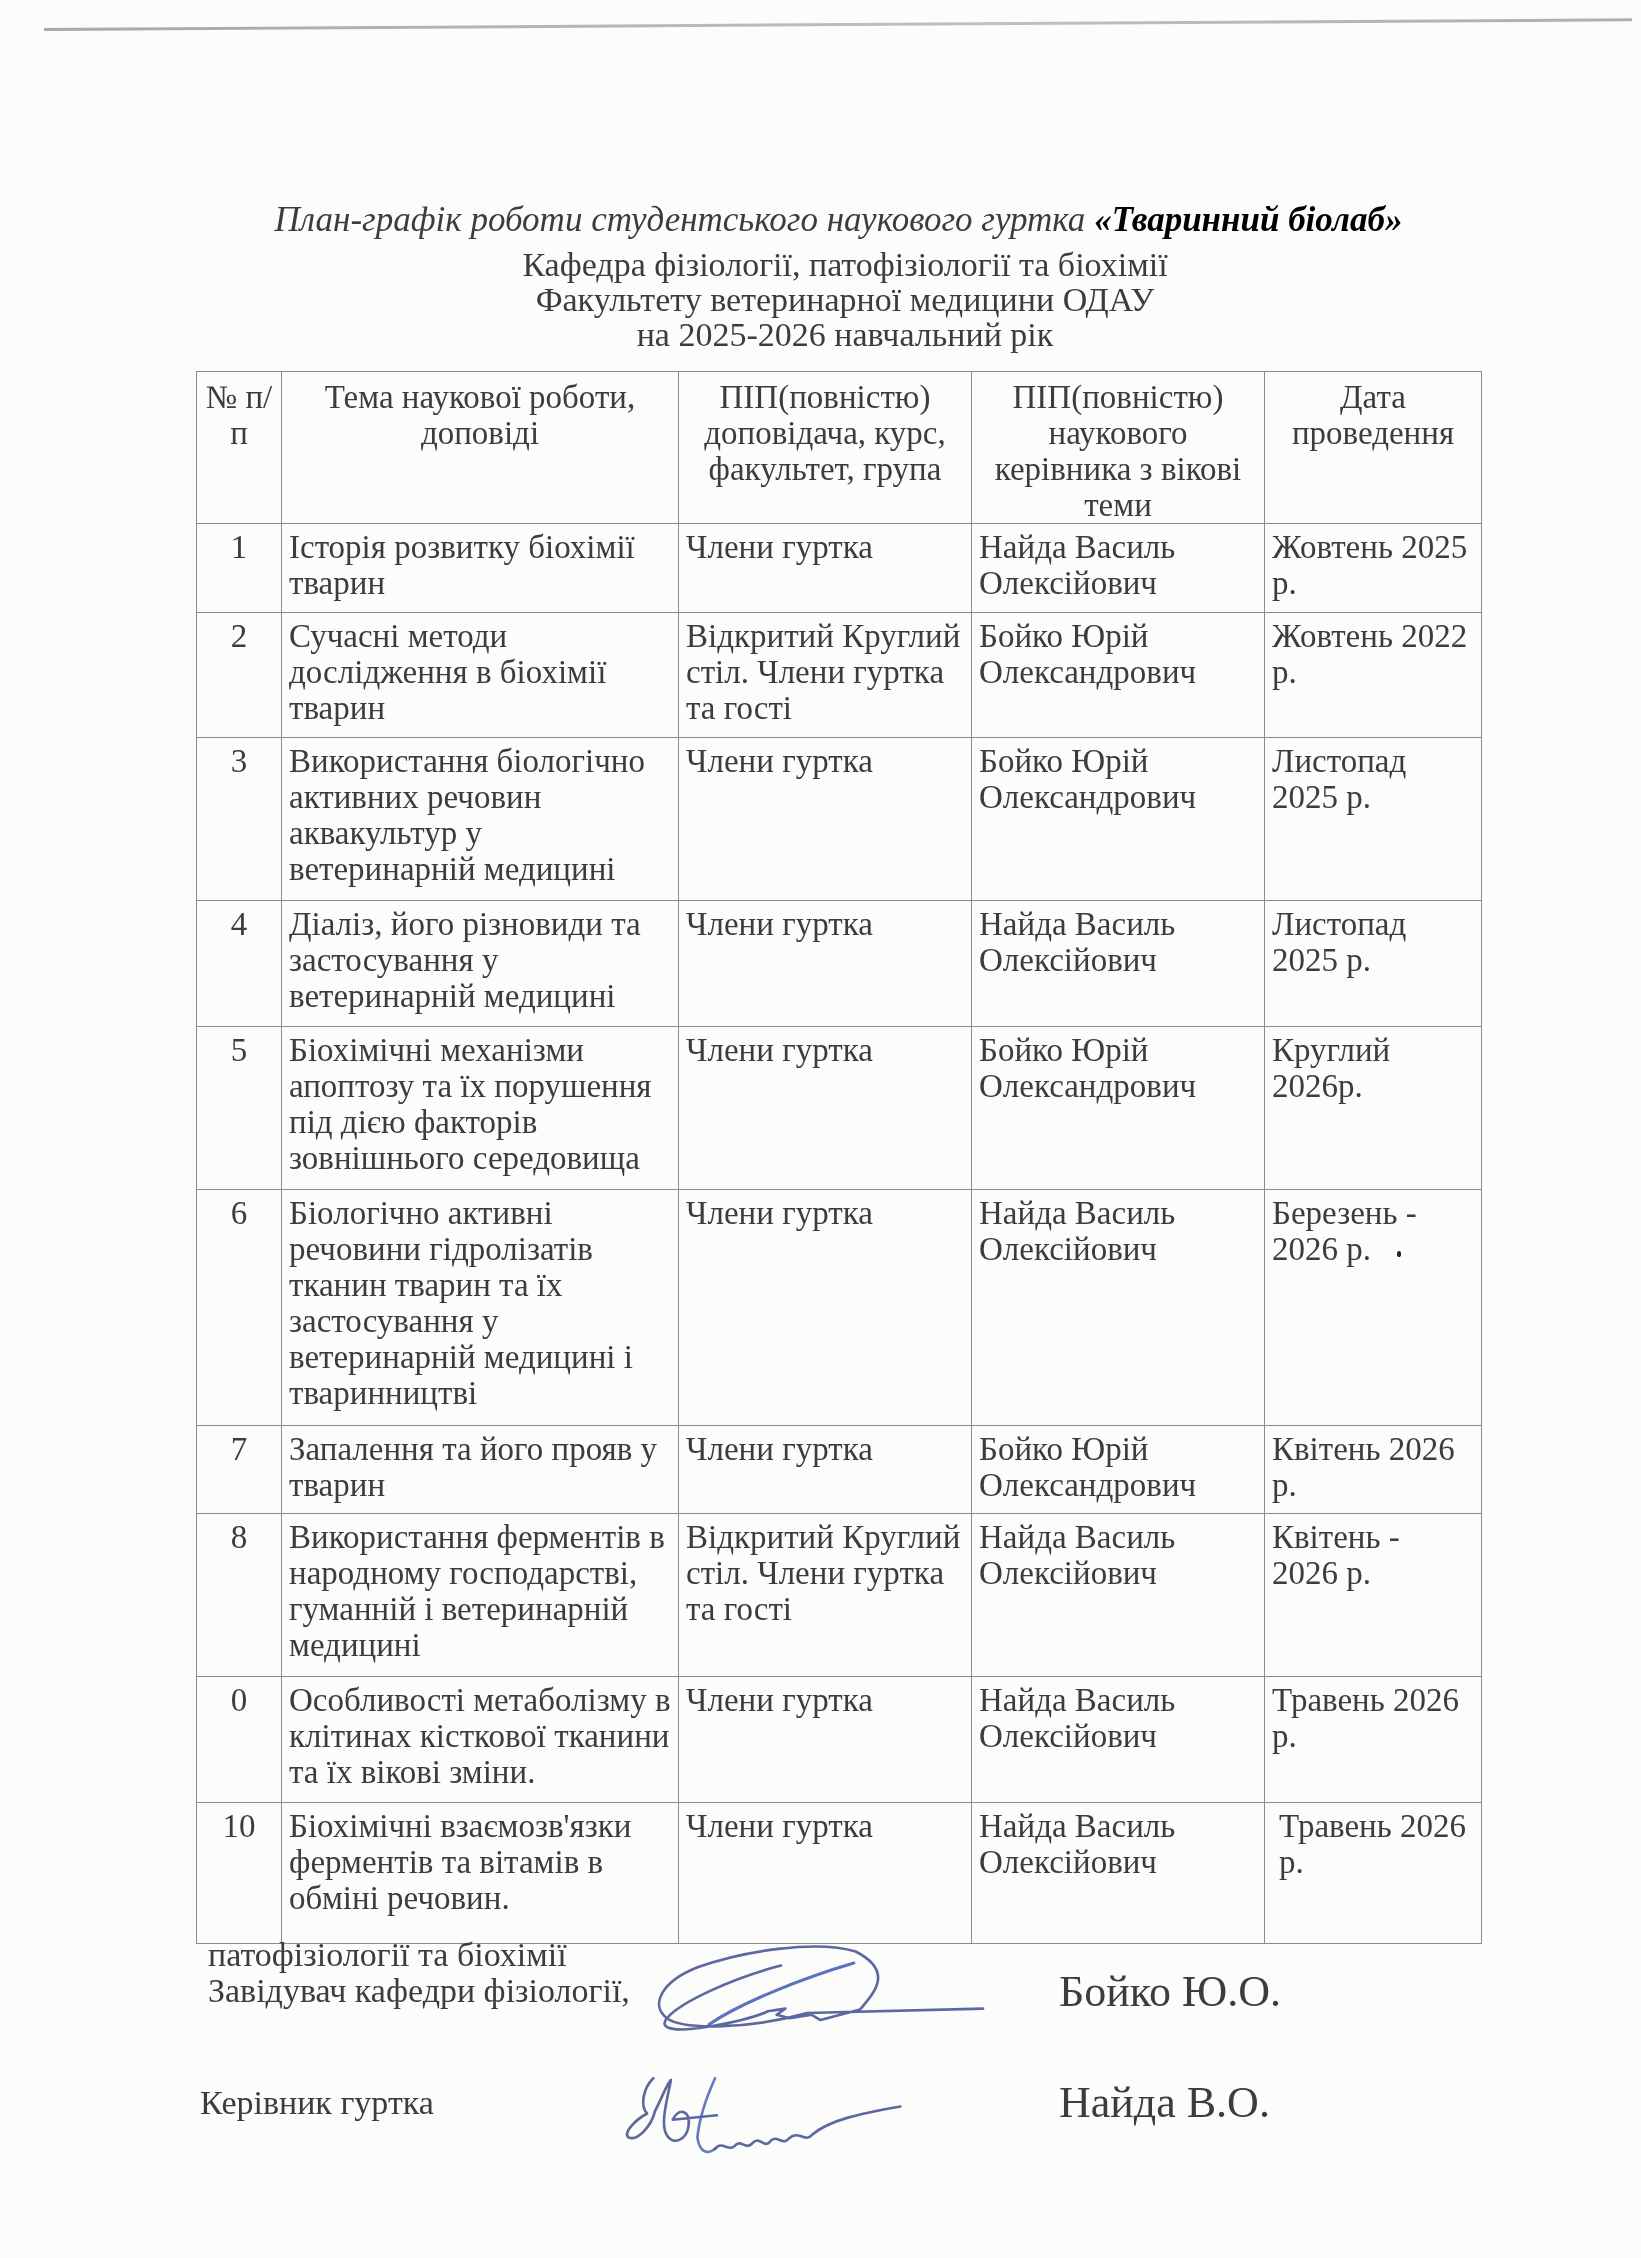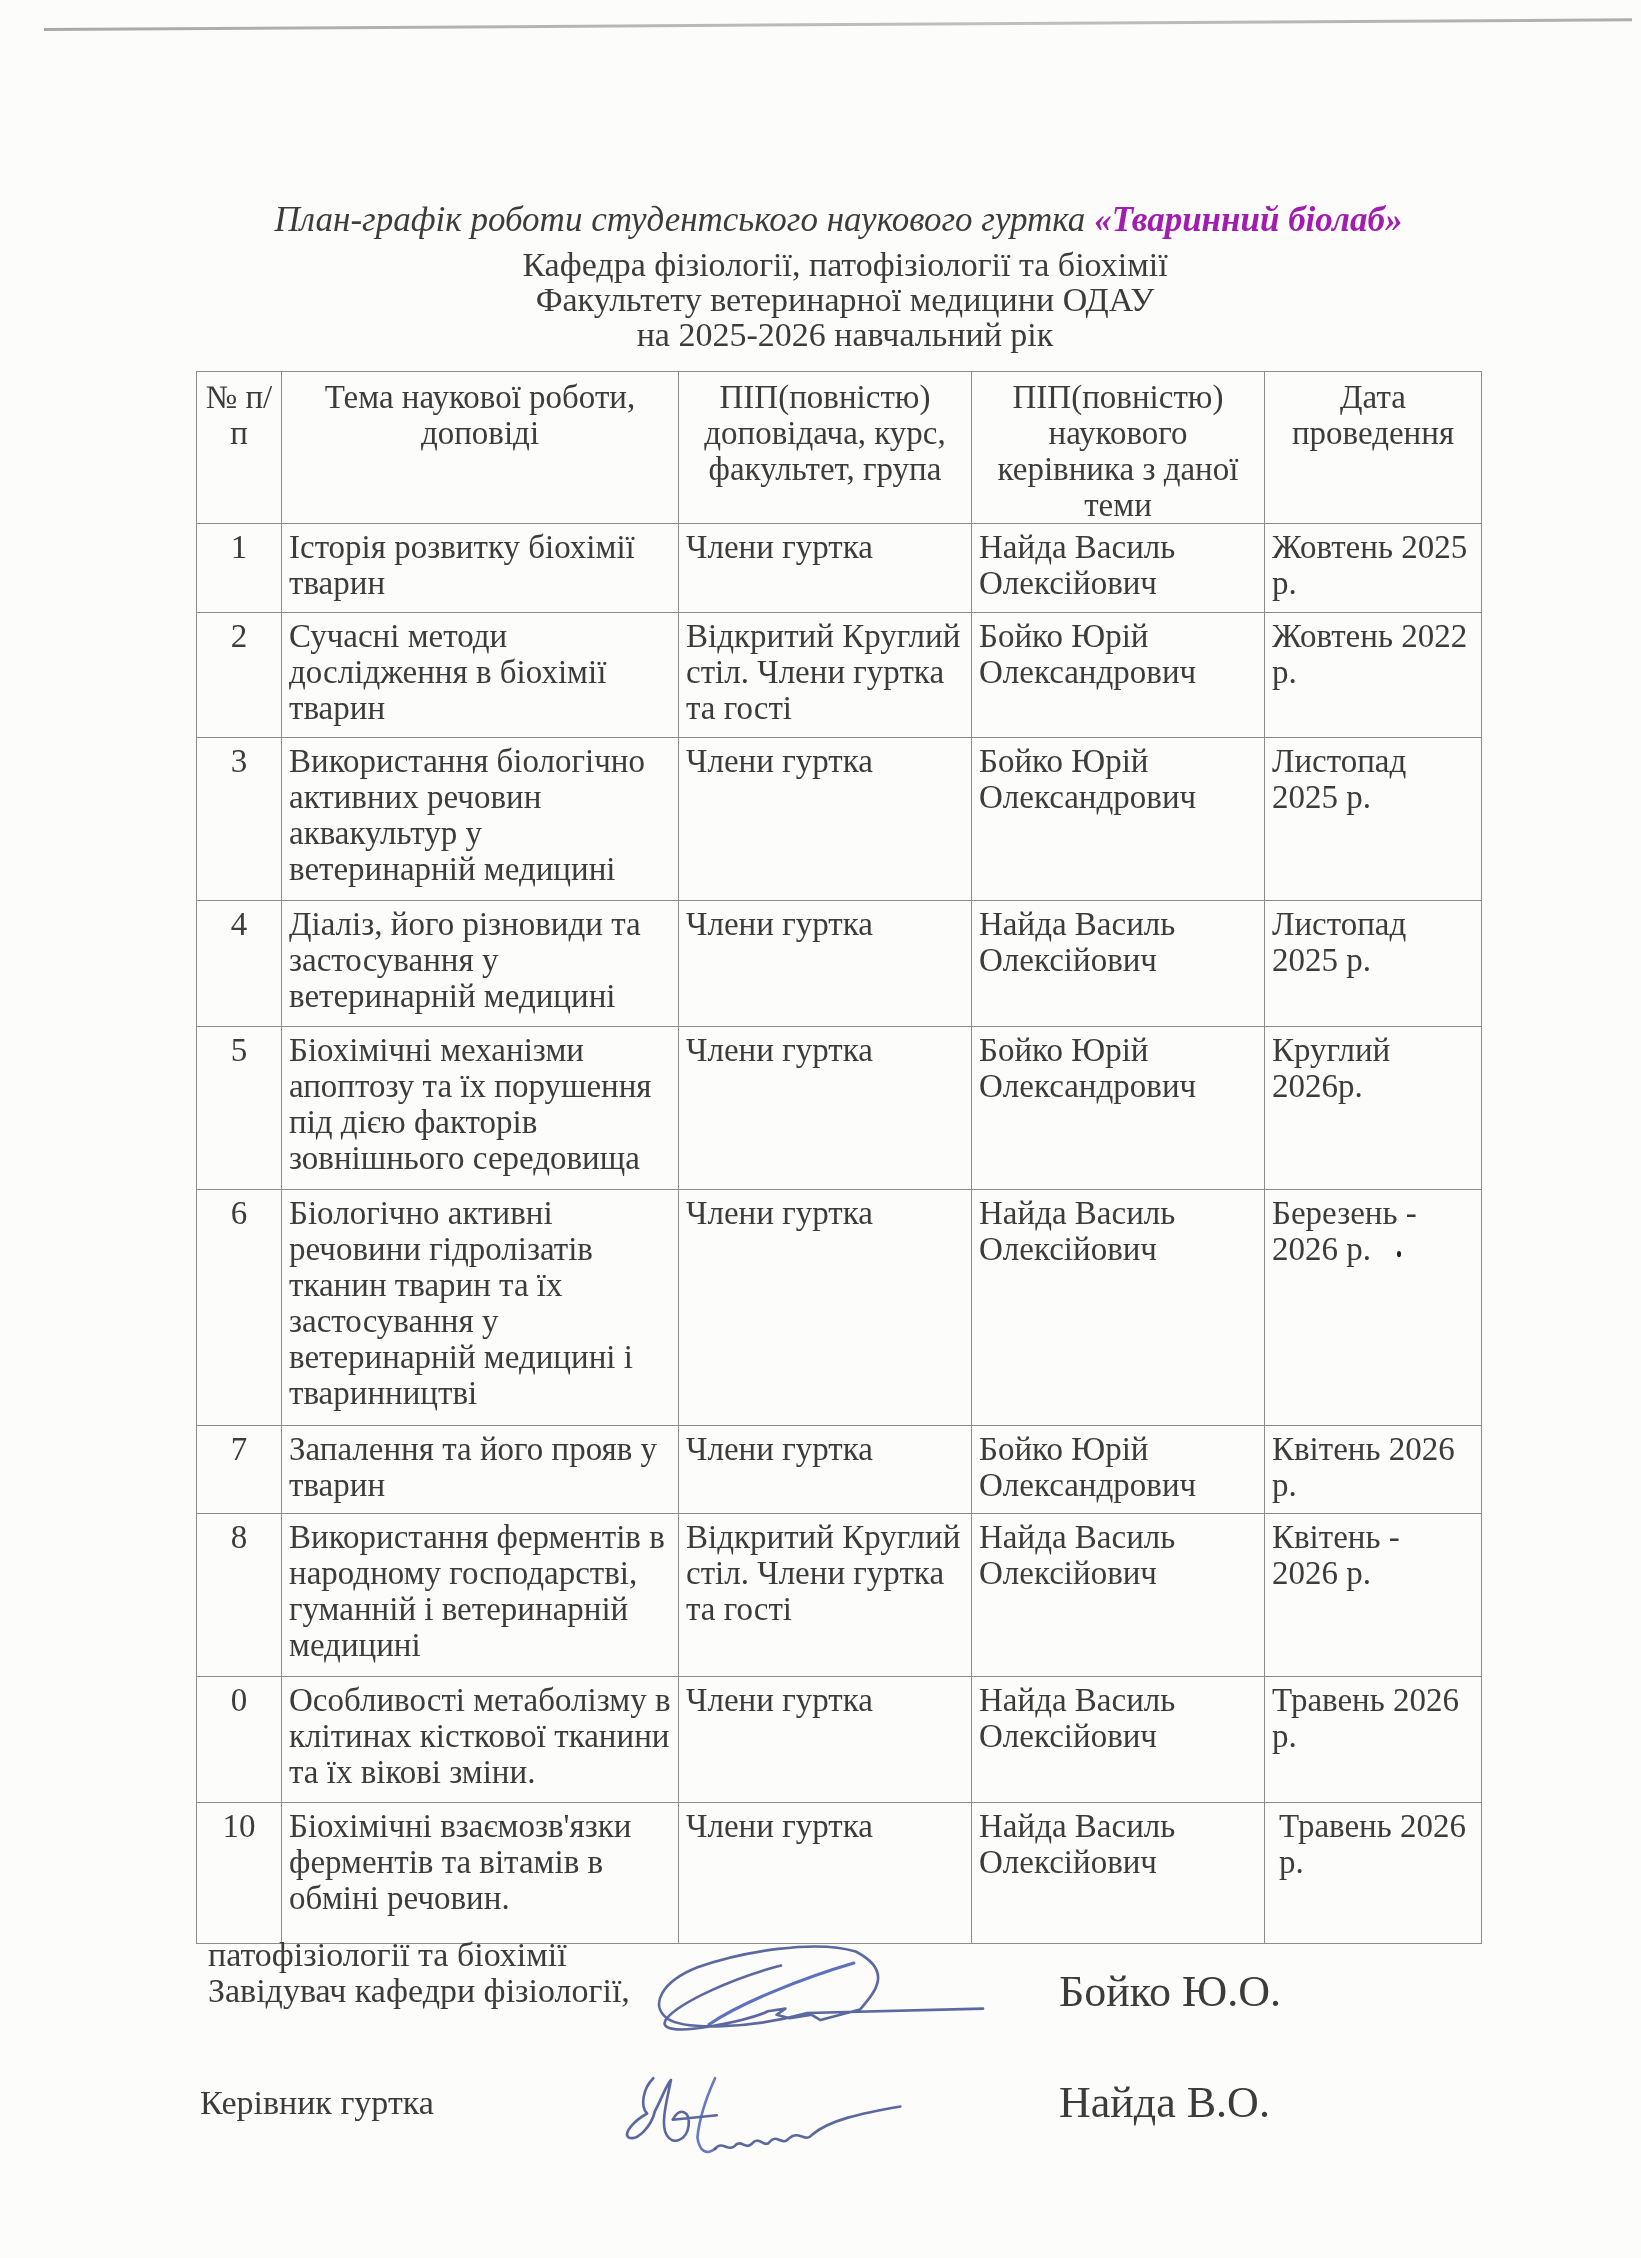--- a/index.html
+++ b/index.html
@@ -13,21 +13,21 @@
     position: absolute; left: 44px; top: 28px; width: 1588px; height: 2.6px;
     background: linear-gradient(to right, #9a9a9a, #b5b5b5 60%, #a0a0a0);
     transform: rotate(-0.35deg); transform-origin: left center;
     opacity: 0.85;
   }
   .title {
     position: absolute; left: 0; width: 1642px; top: 199px;
     text-align: center; font-size: 35px; font-style: italic; line-height: 42px;
     padding-left: 35px; box-sizing: border-box;
   }
-  .title b { font-weight: bold; color: #a21caf; }
+  .title b { font-weight: bold; color: #000000; }
   .sub {
     position: absolute; left: 0; width: 1642px; top: 247px;
     text-align: center; font-size: 34px; line-height: 35px;
     padding-left: 48px; box-sizing: border-box;
   }
   .sub div { height: 35px; }
   table.plan {
     position: absolute; left: 196px; top: 371px;
     border-collapse: collapse; table-layout: fixed;
     width: 1285px;
@@ -71,21 +71,21 @@
       <col class="c1">
       <col class="c2">
       <col class="c3">
       <col class="c4">
     </colgroup>
   <thead>
     <tr style="height:121px">
       <th>№ п/п</th>
       <th>Тема наукової роботи, доповіді</th>
       <th>ПІП(повністю) доповідача, курс, факультет, група</th>
-      <th>ПІП(повністю) наукового керівника з даної теми</th>
+      <th>ПІП(повністю) наукового керівника з вікові теми</th>
       <th>Дата проведення</th>
     </tr>
   </thead>
   <tbody>
     <tr style="height:89px">
       <td class="num">1</td>
       <td>Історія розвитку біохімії тварин</td>
       <td>Члени гуртка</td>
       <td>Найда Василь Олексійович</td>
       <td>Жовтень 2025 р.</td>

